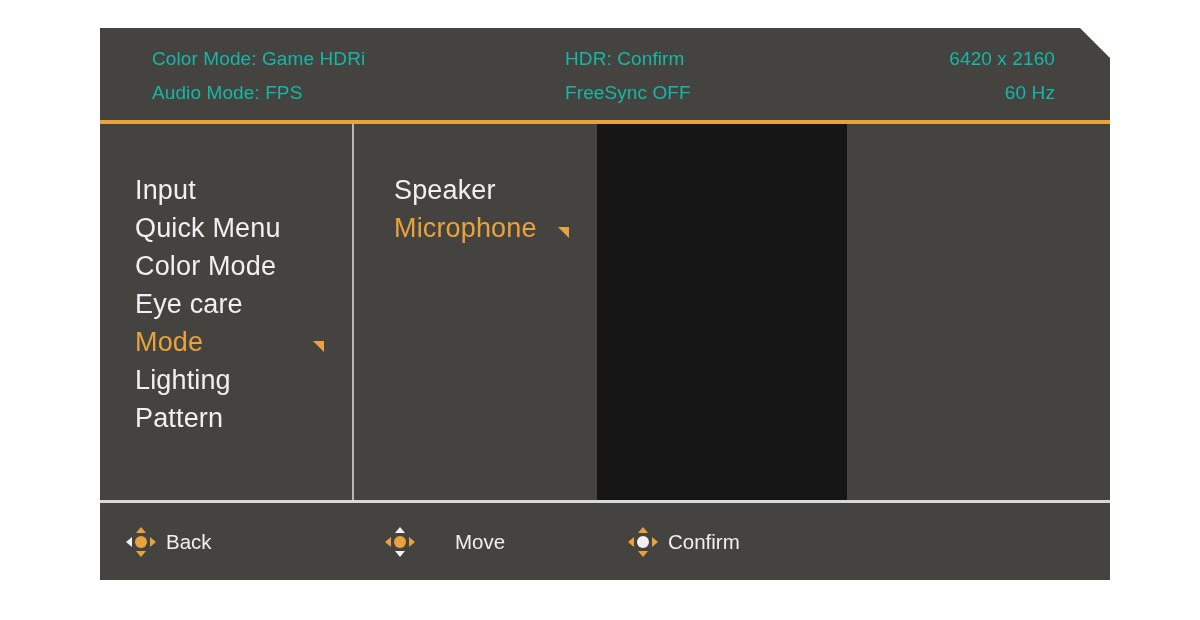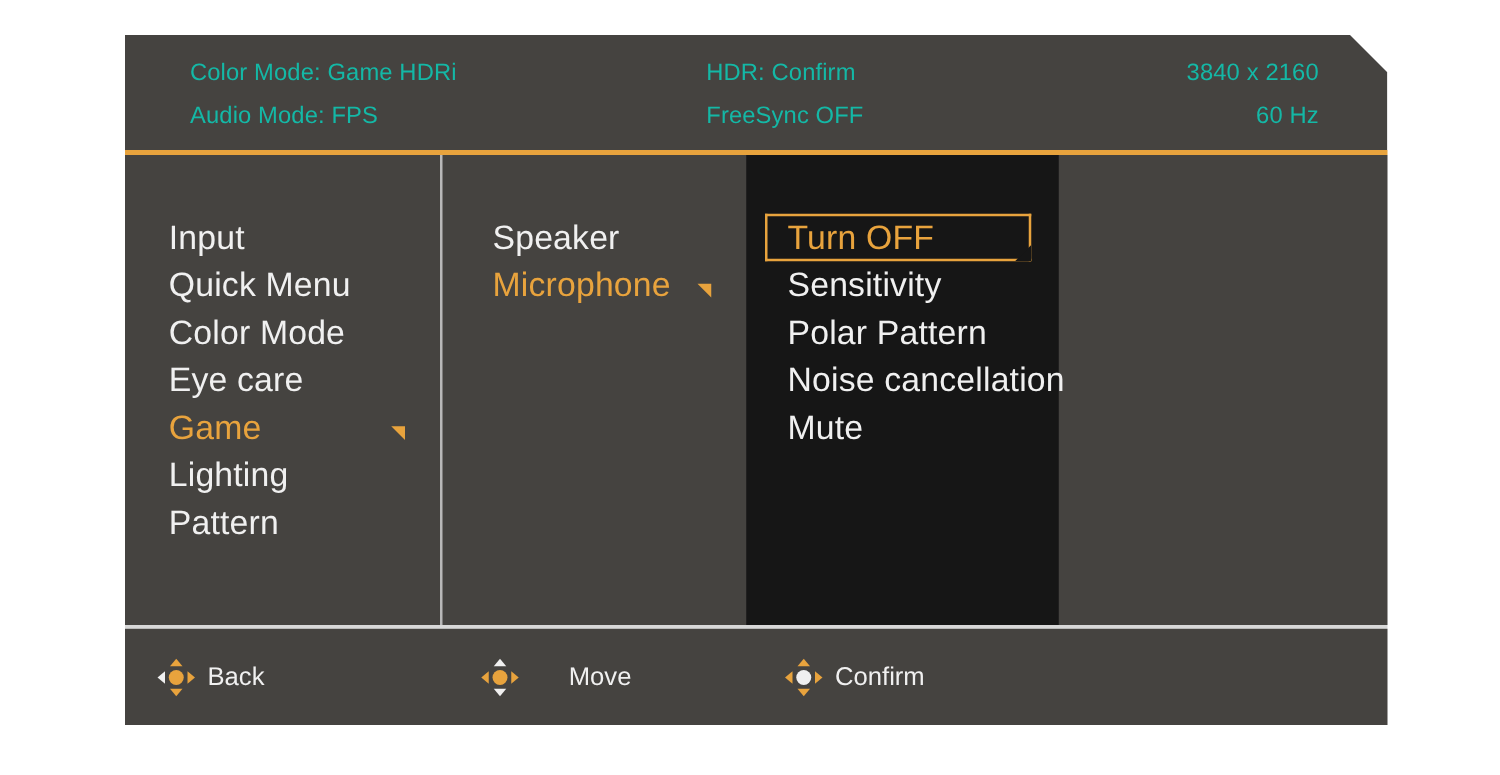--- a/index.html
+++ b/index.html
@@ -221,21 +221,21 @@
 </style>
 </head>
 <body>
 
 <div id="osd">
 
   <div class="header">
     <div class="hdr-row r1">
       <span class="hdr-cell c1">Color Mode: Game HDRi</span>
       <span class="hdr-cell c2">HDR: Confirm</span>
-      <span class="hdr-cell c3">3840 x 2160</span>
+      <span class="hdr-cell c3">6420 x 2160</span>
     </div>
     <div class="hdr-row r2">
       <span class="hdr-cell c1">Audio Mode: FPS</span>
       <span class="hdr-cell c2">FreeSync OFF</span>
       <span class="hdr-cell c3">60 Hz</span>
     </div>
   </div>
 
   <div class="accent-bar"></div>
 
@@ -251,21 +251,21 @@
         <div class="menu-item">
           <span>Quick Menu</span>
         </div>
         <div class="menu-item">
           <span>Color Mode</span>
         </div>
         <div class="menu-item">
           <span>Eye care</span>
         </div>
         <div class="menu-item active">
-          <span>Game</span>
+          <span>Mode</span>
           <span class="sub-arrow"></span>
         </div>
         <div class="menu-item">
           <span>Lighting</span>
         </div>
         <div class="menu-item">
           <span>Pattern</span>
         </div>
       </div>
     </div>
@@ -275,42 +275,20 @@
         <div class="menu-item">
           <span>Speaker</span>
         </div>
         <div class="menu-item active">
           <span>Microphone</span>
           <span class="sub-arrow"></span>
         </div>
       </div>
     </div>
 
-    <div class="col col-3">
-      <div class="menu-list">
-        <div class="boxed-wrap">
-          <div class="menu-item active boxed">
-            <span>Turn OFF</span>
-          </div>
-          <span class="chamfer"></span>
-        </div>
-        <div class="menu-item">
-          <span>Sensitivity</span>
-        </div>
-        <div class="menu-item">
-          <span>Polar Pattern</span>
-        </div>
-        <div class="menu-item">
-          <span>Noise cancellation</span>
-        </div>
-        <div class="menu-item">
-          <span>Mute</span>
-        </div>
-      </div>
-    </div>
   </div>
 
   <div class="hdivider"></div>
 
   <div class="footer">
 
     <div class="foot-item f1">
       <span class="joy">
         <i class="up"></i>
           <i class="down"></i>

